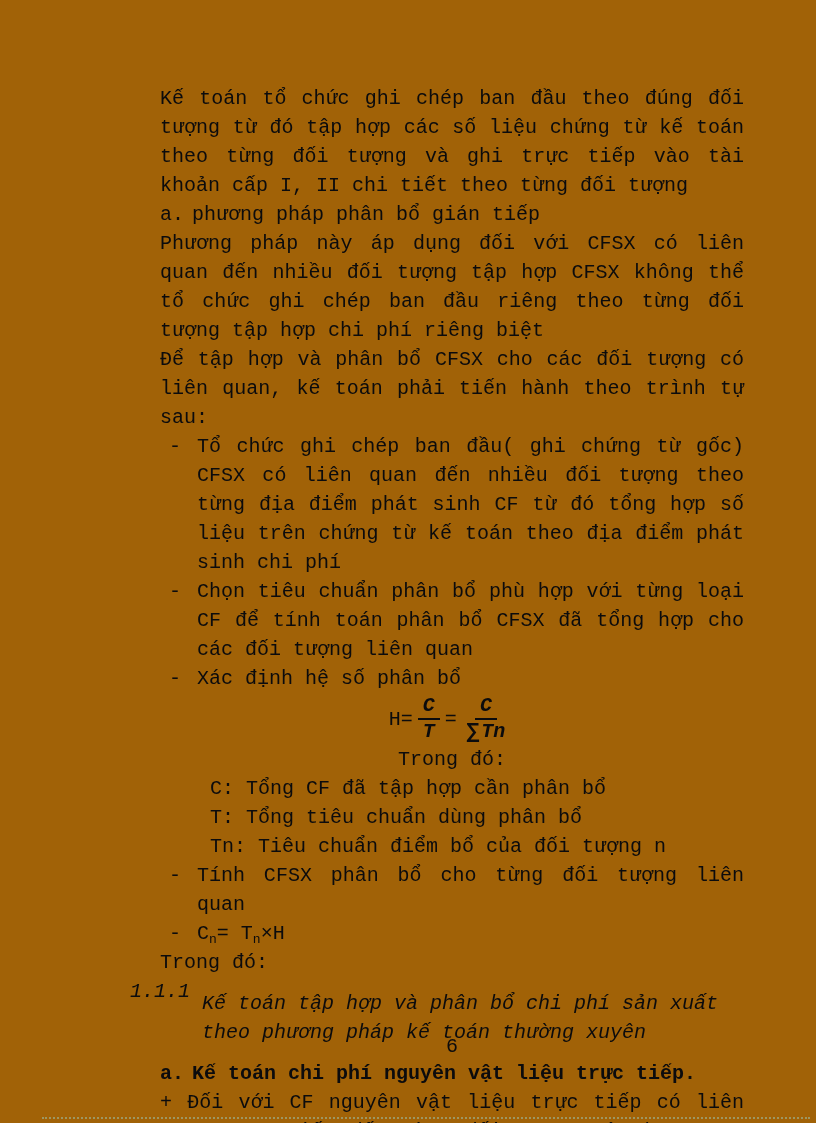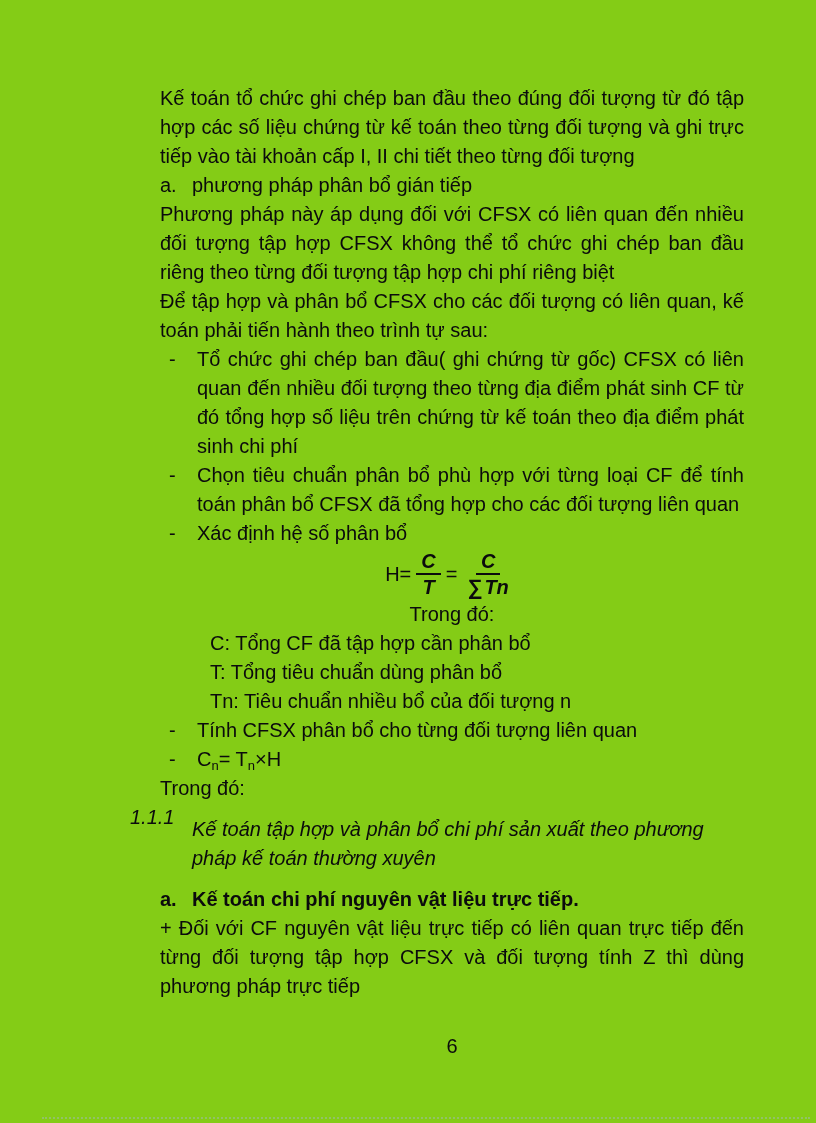--- a/index.html
+++ b/index.html
@@ -1,22 +1,22 @@
 <!DOCTYPE html>
 <html><head>
 <meta charset="utf-8">
 <style>
   html, body { margin: 0; padding: 0; background: #ffffff; }
   .page {
     position: relative;
     width: 816px;
     height: 1123px;
-    background: #84cc16;
+    background: #a16207;
     overflow: hidden;
-    font-family: Liberation Sans, sans-serif;
+    font-family: Liberation Mono, monospace;
     font-size: 20px;
     line-height: 29px;
     color: #0b0b0d;
   }
   .content {
     position: absolute;
     top: 84px;
     left: 160px;
     width: 584px;
   }
@@ -133,21 +133,21 @@
       <span class="frac">
         <span class="num bi">C</span>
         <span class="den"><span class="sigma">∑</span><span class="bi">Tn</span></span>
       </span>
     </div>
 
     <div class="line centered">Trong đó:</div>
 
     <div class="line def-indent">C: Tổng CF đã tập hợp cần phân bổ</div>
     <div class="line def-indent">T: Tổng tiêu chuẩn dùng phân bổ</div>
-    <div class="line def-indent">Tn: Tiêu chuẩn nhiều bổ của đối tượng n</div>
+    <div class="line def-indent">Tn: Tiêu chuẩn điểm bổ của đối tượng n</div>
 
     <div class="bullet">
       <span class="b-marker">-</span>
       <p class="b-text">Tính CFSX phân bổ cho từng đối tượng liên quan</p>
     </div>
 
     <div class="bullet">
       <span class="b-marker">-</span>
       <p class="b-text"><span>C</span><sub>n</sub><span>= T</span><sub>n</sub><span>×H</span></p>
     </div>

